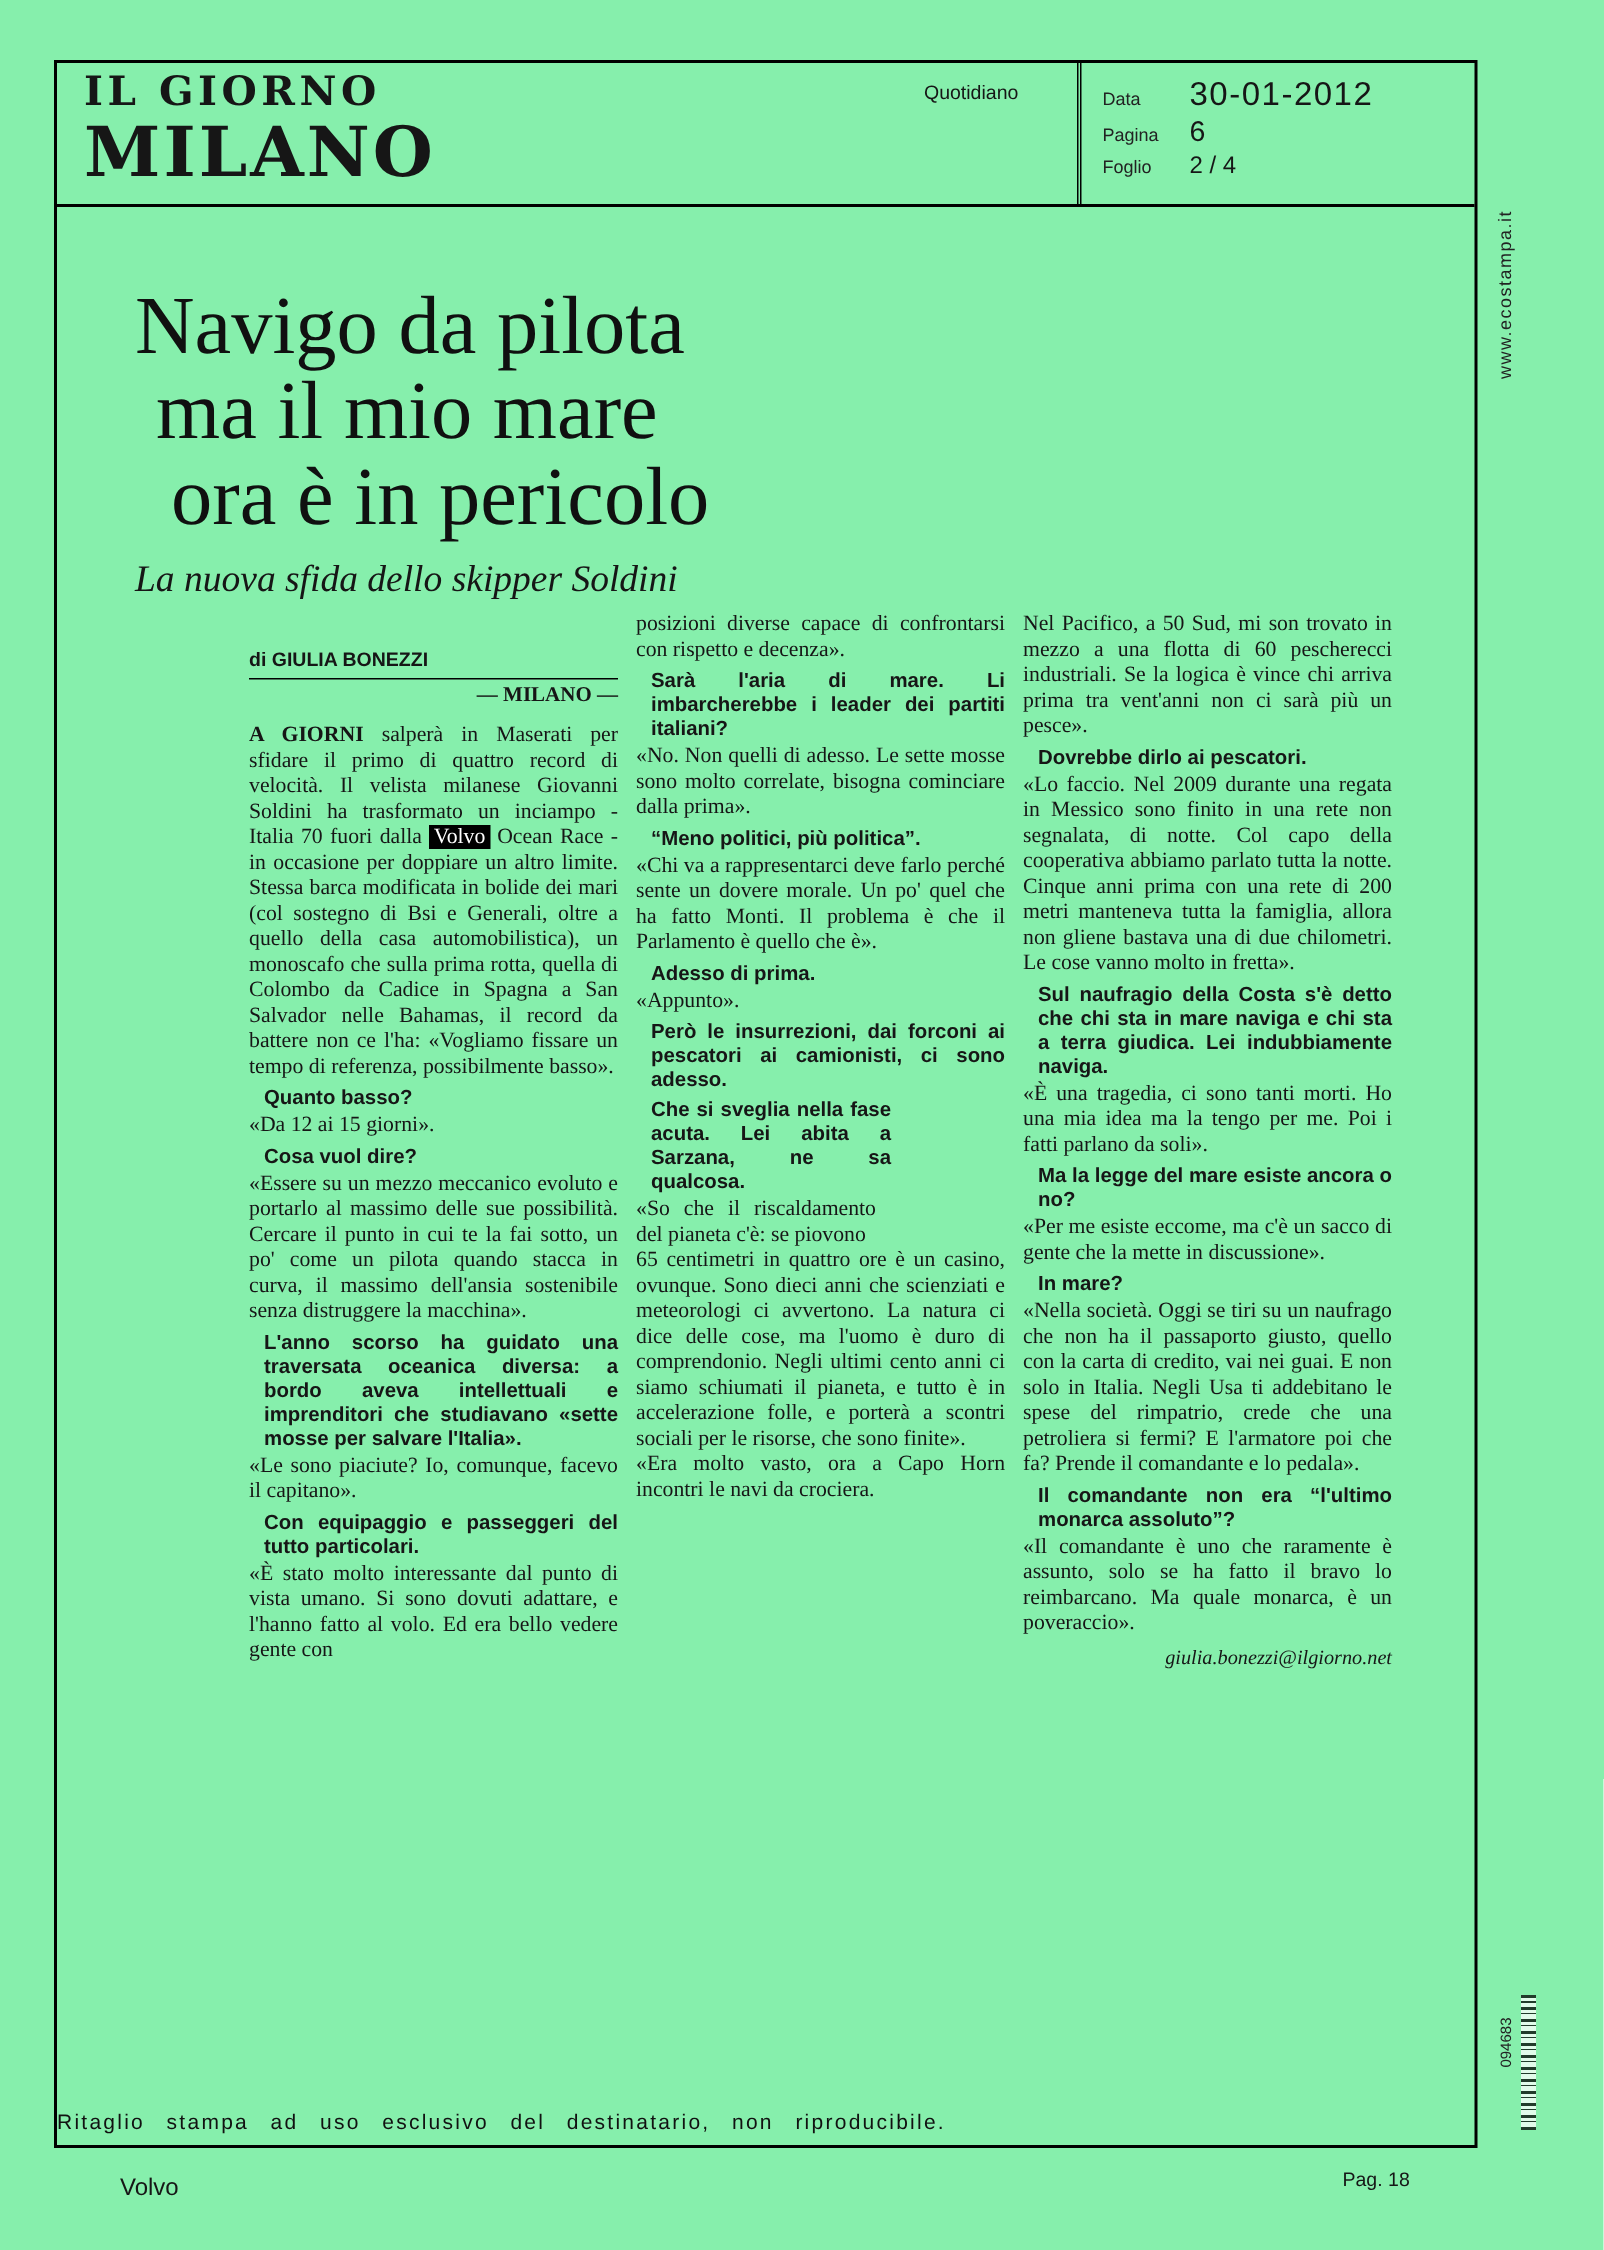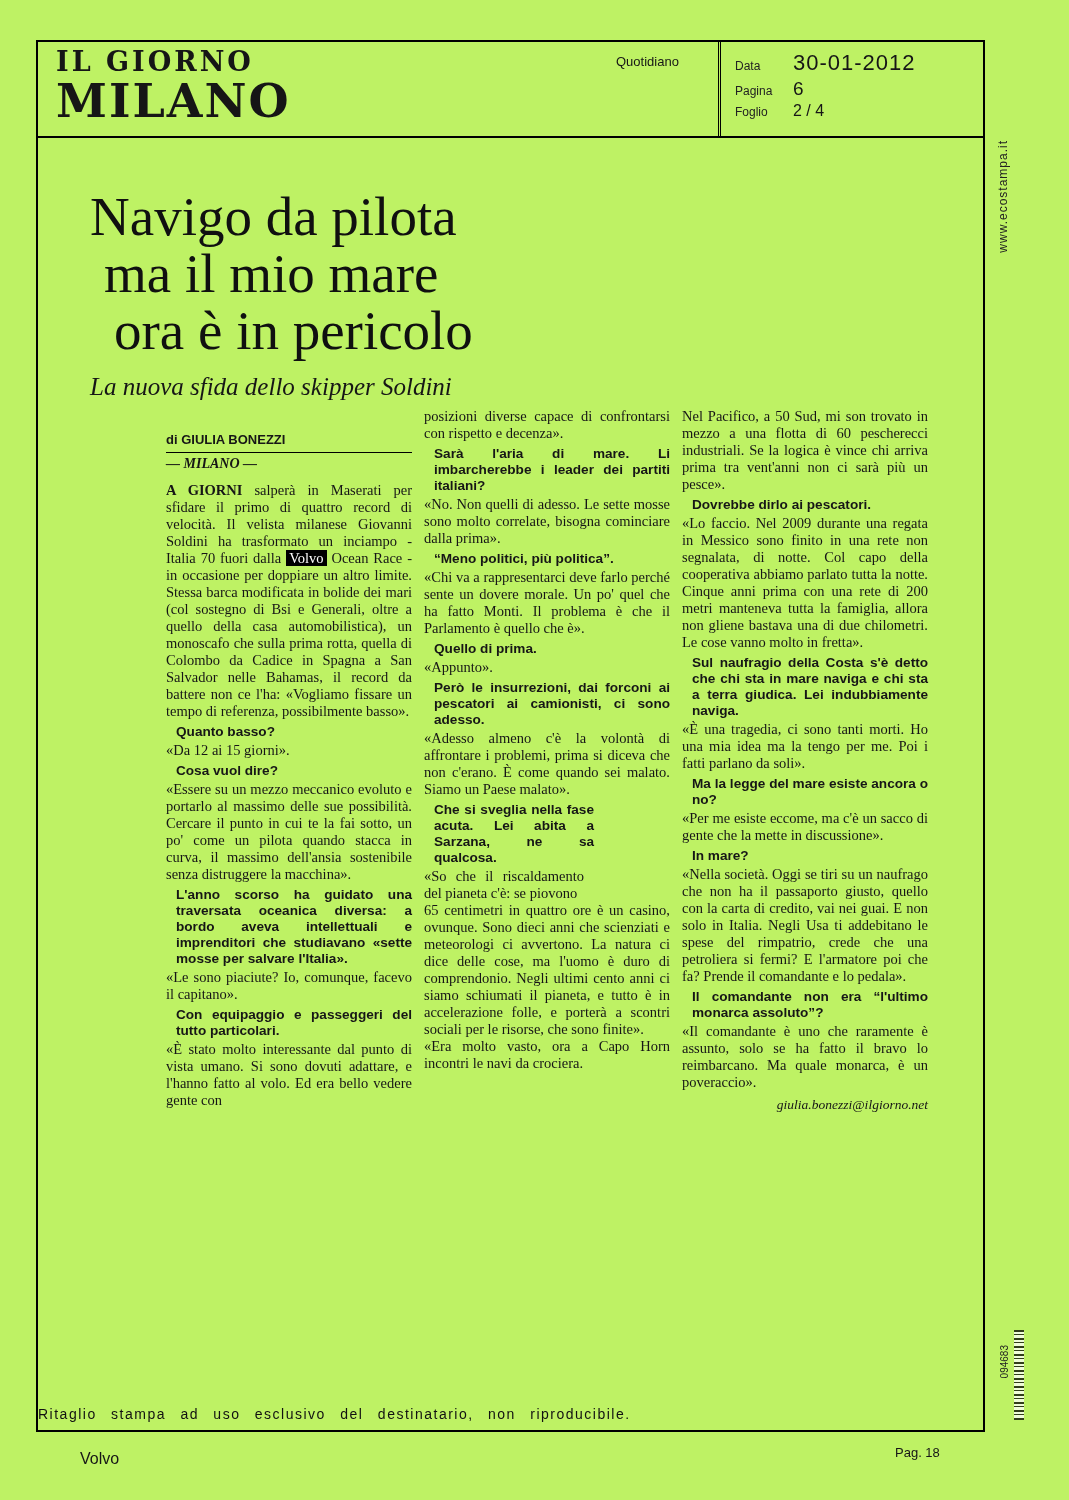--- a/index.html
+++ b/index.html
@@ -1,21 +1,21 @@
 <!DOCTYPE html>
 <html><head>
 <meta charset="utf-8">
 <style>
   * { margin:0; padding:0; box-sizing:border-box; }
   html,body { background:#ffffff; }
   body {
     width:1069px; height:1500px; overflow:hidden; position:relative;
     font-family:"Liberation Serif", serif; color:#161616;
   }
-  .page { position:absolute; inset:0; background:#bef264; }
+  .page { position:absolute; inset:0; background:#86efac; }
 
   .frame {
     position:absolute; left:36px; top:40px; width:949px; height:1392px;
     border:2px solid #000;
   }
 
   
   .header {
     position:absolute; left:0; top:0; width:100%; height:96px;
     border-bottom:2px solid #000;
@@ -63,21 +63,21 @@
     display:flex; gap:12px;
   }
   .col { width:246px; flex:0 0 246px; }
 
   .byline { margin-top:24px; margin-bottom:10px; }
   .byline-name {
     font-family:"Liberation Sans", sans-serif; font-weight:bold; font-size:13px;
   }
   .byline-rule { border-top:1px solid #000; margin:5px 0 3px 0; }
   .dateline {
-    text-align:left; font-style:italic; font-weight:bold; font-size:14px;
+    text-align:right; font-weight:bold; font-size:14px;
   }
 
   .p {
     font-family:"Liberation Serif", serif; font-size:14.5px; line-height:17px;
     text-align:justify; margin:0;
   }
   .q {
     font-family:"Liberation Sans", sans-serif; font-weight:bold;
     font-size:13.6px; line-height:16px; text-align:justify;
     margin:4px 0 2px 10px;
@@ -177,24 +177,23 @@
           <p class="p">«Le sono piaciute? Io, comunque, facevo il capitano».</p>
           <p class="q">Con equipaggio e passeggeri del tutto particolari.</p>
           <p class="p">«È stato molto interessante dal punto di vista umano. Si sono dovuti adattare, e l'hanno fatto al volo. Ed era bello vedere gente con</p>
         </div>
       <div class="col">
           <p class="p">posizioni diverse capace di confrontarsi con rispetto e decenza».</p>
           <p class="q">Sarà l'aria di mare. Li imbarcherebbe i leader dei partiti italiani?</p>
           <p class="p">«No. Non quelli di adesso. Le sette mosse sono molto correlate, bisogna cominciare dalla prima».</p>
           <p class="q">“Meno politici, più politica”.</p>
           <p class="p">«Chi va a rappresentarci deve farlo perché sente un dovere morale. Un po' quel che ha fatto Monti. Il problema è che il Parlamento è quello che è».</p>
-          <p class="q">Quello di prima.</p>
+          <p class="q">Adesso di prima.</p>
           <p class="p">«Appunto».</p>
           <p class="q">Però le insurrezioni, dai forconi ai pescatori ai camionisti, ci sono adesso.</p>
-          <p class="p">«Adesso almeno c'è la volontà di affrontare i problemi, prima si diceva che non c'erano. È come quando sei malato. Siamo un Paese malato».</p>
           <p class="q narrow">Che si sveglia nella fase acuta. Lei abita a Sarzana, ne sa qualcosa.</p>
           <p class="p narrow">«So che il riscaldamento del pianeta c'è: se piovono</p>
           <p class="p cont">65 centimetri in quattro ore è un casino, ovunque. Sono dieci anni che scienziati e meteorologi ci avvertono. La natura ci dice delle cose, ma l'uomo è duro di comprendonio. Negli ultimi cento anni ci siamo schiumati il pianeta, e tutto è in accelerazione folle, e porterà a scontri sociali per le risorse, che sono finite».</p>
           <p class="p">«Era molto vasto, ora a Capo Horn incontri le navi da crociera.</p>
         </div>
       <div class="col">
           <p class="p">Nel Pacifico, a 50 Sud, mi son trovato in mezzo a una flotta di 60 pescherecci industriali. Se la logica è vince chi arriva prima tra vent'anni non ci sarà più un pesce».</p>
           <p class="q">Dovrebbe dirlo ai pescatori.</p>
           <p class="p">«Lo faccio. Nel 2009 durante una regata in Messico sono finito in una rete non segnalata, di notte. Col capo della cooperativa abbiamo parlato tutta la notte. Cinque anni prima con una rete di 200 metri manteneva tutta la famiglia, allora non gliene bastava una di due chilometri. Le cose vanno molto in fretta».</p>
           <p class="q">Sul naufragio della Costa s'è detto che chi sta in mare naviga e chi sta a terra giudica. Lei indubbiamente naviga.</p>

